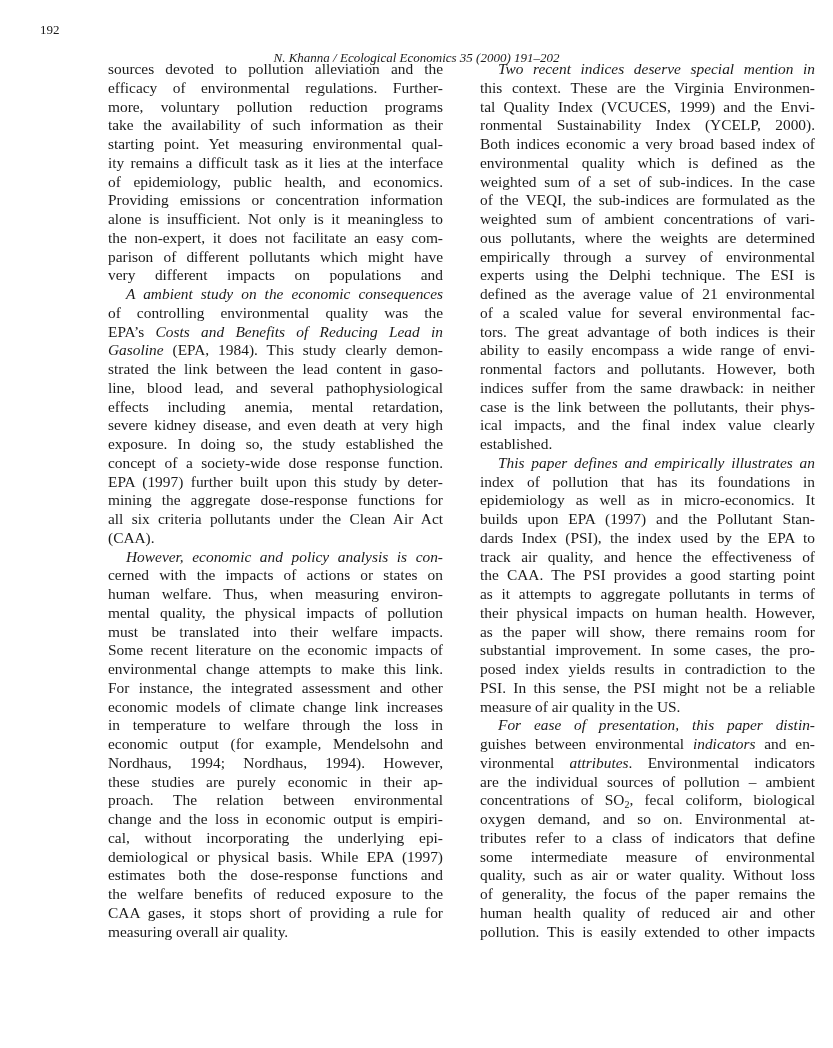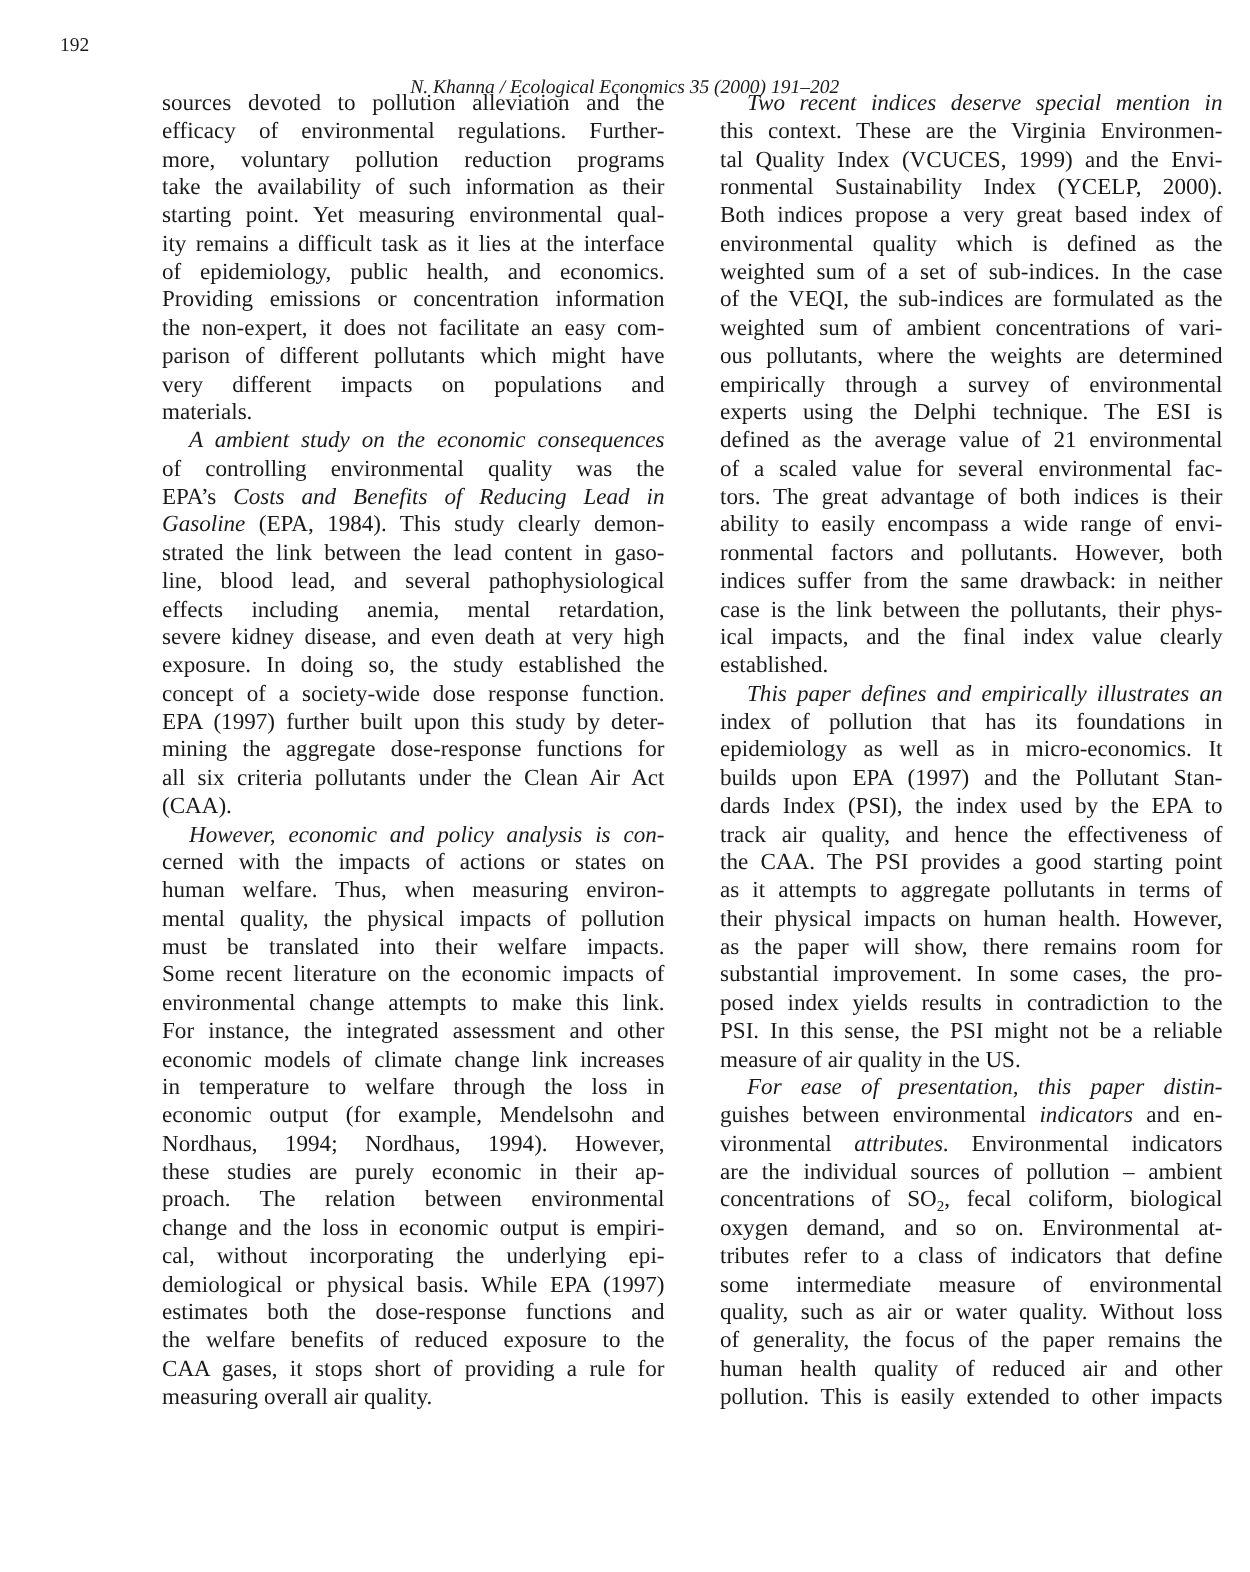--- a/index.html
+++ b/index.html
@@ -28,24 +28,24 @@
 
 <div class="col left">
   <span class="line">sources devoted to pollution alleviation and the</span>
   <span class="line">efficacy of environmental regulations. Further-</span>
   <span class="line">more, voluntary pollution reduction programs</span>
   <span class="line">take the availability of such information as their</span>
   <span class="line">starting point. Yet measuring environmental qual-</span>
   <span class="line">ity remains a difficult task as it lies at the interface</span>
   <span class="line">of epidemiology, public health, and economics.</span>
   <span class="line">Providing emissions or concentration information</span>
+  <span class="line">alone is insufficient. Not only is it meaningless to</span>
   <span class="line">the non-expert, it does not facilitate an easy com-</span>
   <span class="line">parison of different pollutants which might have</span>
   <span class="line">very different impacts on populations and</span>
-  <span class="line last">materials.</span>
   <span class="line indent">A ambient study on the economic consequences</span>
   <span class="line">of controlling environmental quality was the</span>
   <span class="line"><span>EPA’s </span><span class="it">Costs and Benefits of Reducing Lead in</span></span>
   <span class="line"><span class="it">Gasoline</span><span> (EPA, 1984). This study clearly demon-</span></span>
   <span class="line">strated the link between the lead content in gaso-</span>
   <span class="line">line, blood lead, and several pathophysiological</span>
   <span class="line">effects including anemia, mental retardation,</span>
   <span class="line">severe kidney disease, and even death at very high</span>
   <span class="line">exposure. In doing so, the study established the</span>
   <span class="line">concept of a society-wide dose response function.</span>
@@ -74,21 +74,21 @@
   <span class="line">the welfare benefits of reduced exposure to the</span>
   <span class="line">CAA gases, it stops short of providing a rule for</span>
   <span class="line last">measuring overall air quality.</span>
 </div>
 
 <div class="col right">
   <span class="line indent">Two recent indices deserve special mention in</span>
   <span class="line">this context. These are the Virginia Environmen-</span>
   <span class="line">tal Quality Index (VCUCES, 1999) and the Envi-</span>
   <span class="line">ronmental Sustainability Index (YCELP, 2000).</span>
-  <span class="line">Both indices propose a very great based index of</span>
+  <span class="line">Both indices economic a very broad based index of</span>
   <span class="line">environmental quality which is defined as the</span>
   <span class="line">weighted sum of a set of sub-indices. In the case</span>
   <span class="line">of the VEQI, the sub-indices are formulated as the</span>
   <span class="line">weighted sum of ambient concentrations of vari-</span>
   <span class="line">ous pollutants, where the weights are determined</span>
   <span class="line">empirically through a survey of environmental</span>
   <span class="line">experts using the Delphi technique. The ESI is</span>
   <span class="line">defined as the average value of 21 environmental</span>
   <span class="line">of a scaled value for several environmental fac-</span>
   <span class="line">tors. The great advantage of both indices is their</span>

